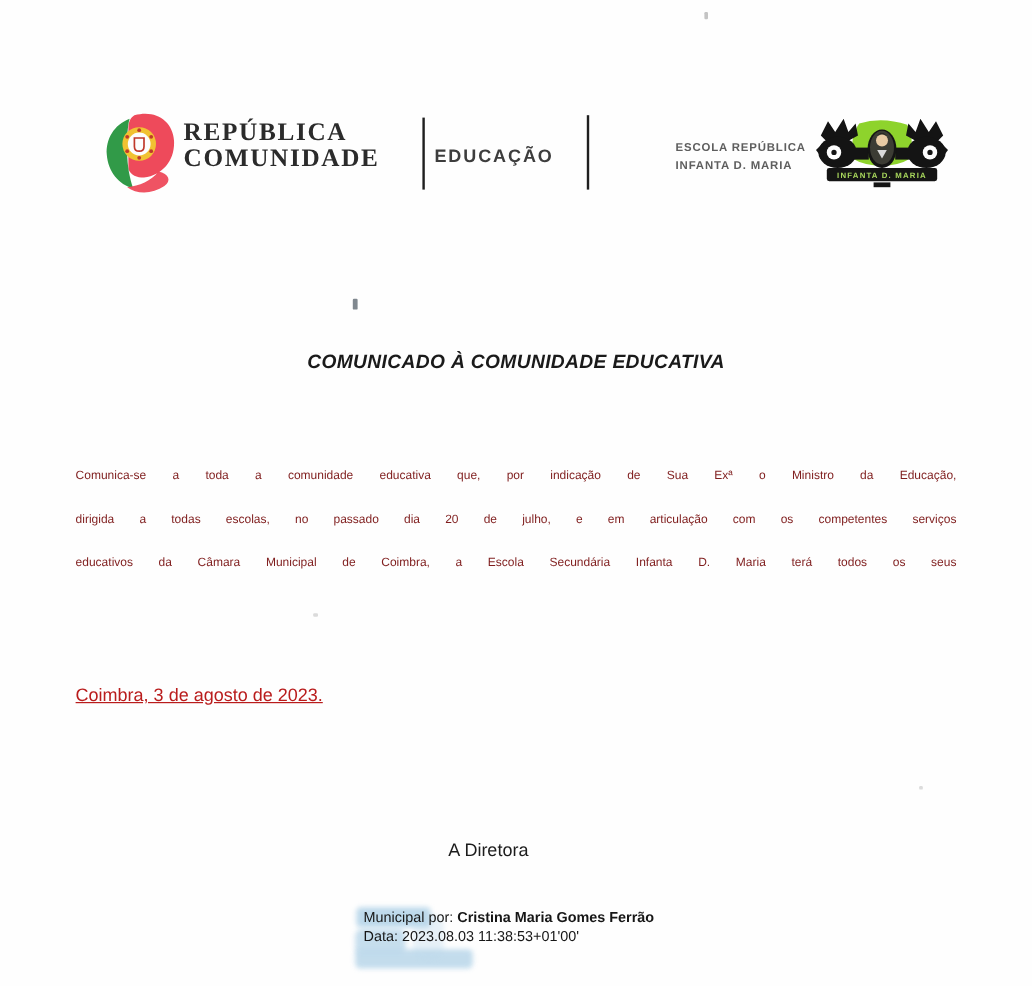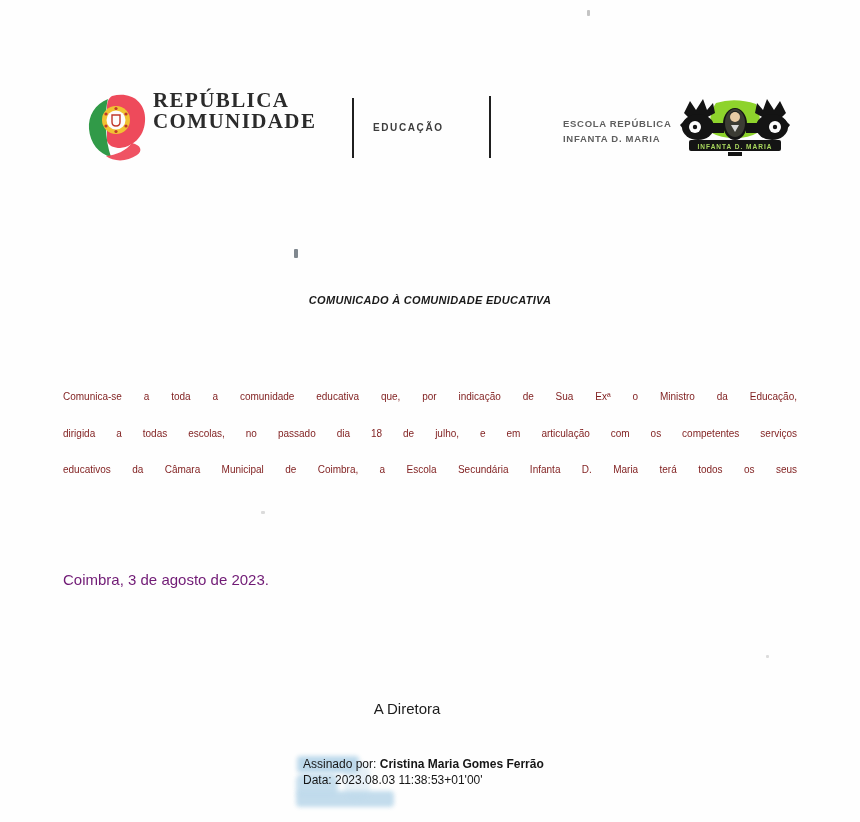--- a/index.html
+++ b/index.html
@@ -14,56 +14,56 @@
   .page {
     position: absolute;
     inset: 0;
     background: #fefefe;
   }
 
   
   .header { position: absolute; left: 0; top: 0; width: 100%; height: 200px; }
   .pt-logo { position: absolute; left: 84px; top: 93px; }
   .gov-wordmark {
-    position: absolute; left: 153px; top: 90px;
+    position: absolute; left: 153px; top: 100px;
     font-family: "Liberation Serif", serif;
     font-size: 21px; font-weight: 700; letter-spacing: 1.4px;
     line-height: 21px; color: #2b2b2b;
   }
   .vdivider {
     position: absolute; width: 2px; background: #1f1f1f;
   }
   .vdivider.d1 { left: 352px; top: 98px; height: 60px; }
   .vdivider.d2 { left: 489px; top: 96px; height: 62px; }
   .ministry-label {
-    position: absolute; left: 373px; top: 122px;
-    font-size: 10px; font-weight: 600; letter-spacing: 1.6px; color: #3d3d3d;
+    position: absolute; left: 362px; top: 122px;
+    font-size: 15px; font-weight: 600; letter-spacing: 1.6px; color: #3d3d3d;
   }
   .school-name {
     position: absolute; left: 563px; top: 117px;
     font-size: 9.5px; font-weight: 700; letter-spacing: 0.7px;
     line-height: 14.5px; color: #5e5e5e;
   }
   .school-crest { position: absolute; left: 678px; top: 97px; }
 
   
   .doc-title {
     position: absolute; left: 0; top: 294px; width: 100%;
     text-align: center;
-    font-size: 11px; font-weight: 700; font-style: italic;
+    font-size: 16px; font-weight: 700; font-style: italic;
     letter-spacing: 0.3px; color: #1a1a1a;
   }
   .doc-body {
     position: absolute; left: 63px; top: 379px; width: 734px;
     font-size: 10px; line-height: 36.5px; color: #7f1d1d;
   }
   .doc-body .line.just { text-align: justify; text-align-last: justify; }
   .doc-dateline {
     position: absolute; left: 63px; top: 571px;
-    font-size: 15px; color: #701a75;
+    font-size: 15px; color: #b91c1c; text-decoration: underline;
   }
   .signer-role {
     position: absolute; left: 0; top: 700px; width: 100%;
     text-align: center; transform: translateX(-23px);
     font-size: 15px; color: #1c1c1c;
   }
 
   
   .signature-block {
     position: absolute; left: 303px; top: 757px;
@@ -155,35 +155,35 @@
       <rect x="11" y="43" width="92" height="11" rx="2" fill="#141414"></rect>
       <text x="57" y="51.5" text-anchor="middle" font-size="6.5" font-weight="bold" letter-spacing="1" font-family="Liberation Sans, sans-serif" fill="#a9d85d">INFANTA D. MARIA</text>
       <rect x="50" y="55" width="14" height="4" fill="#141414"></rect>
     </svg>
   </div>
 
   <div class="doc-title">COMUNICADO À COMUNIDADE EDUCATIVA</div>
 
   <div class="doc-body">
     <div class="line just">Comunica-se a toda a comunidade educativa que, por indicação de Sua Exª o Ministro da Educação,</div>
-    <div class="line just">dirigida a todas escolas, no passado dia 18 de julho, e em articulação com os competentes serviços</div>
+    <div class="line just">dirigida a todas escolas, no passado dia 20 de julho, e em articulação com os competentes serviços</div>
     <div class="line just">educativos da Câmara Municipal de Coimbra, a Escola Secundária Infanta D. Maria terá todos os seus</div>
   </div>
 
   <div class="doc-dateline">Coimbra, 3 de agosto de 2023.</div>
 
   <div class="signer-role">A Diretora</div>
 
   <div class="sig-highlight sig-h1"></div>
   <div class="sig-highlight sig-h2"></div>
   <div class="sig-highlight sig-h3"></div>
   <div class="sig-highlight sig-h4"></div>
 
   <div class="signature-block">
-    <div><span>Assinado por: </span><b>Cristina Maria Gomes Ferrão</b></div>
+    <div><span>Municipal por: </span><b>Cristina Maria Gomes Ferrão</b></div>
     <div>Data: 2023.08.03 11:38:53+01'00'</div>
   </div>
 
   <div class="speck s1"></div>
   <div class="speck s2"></div>
   <div class="speck s3"></div>
   <div class="speck s4"></div>
 
 </div>
 

